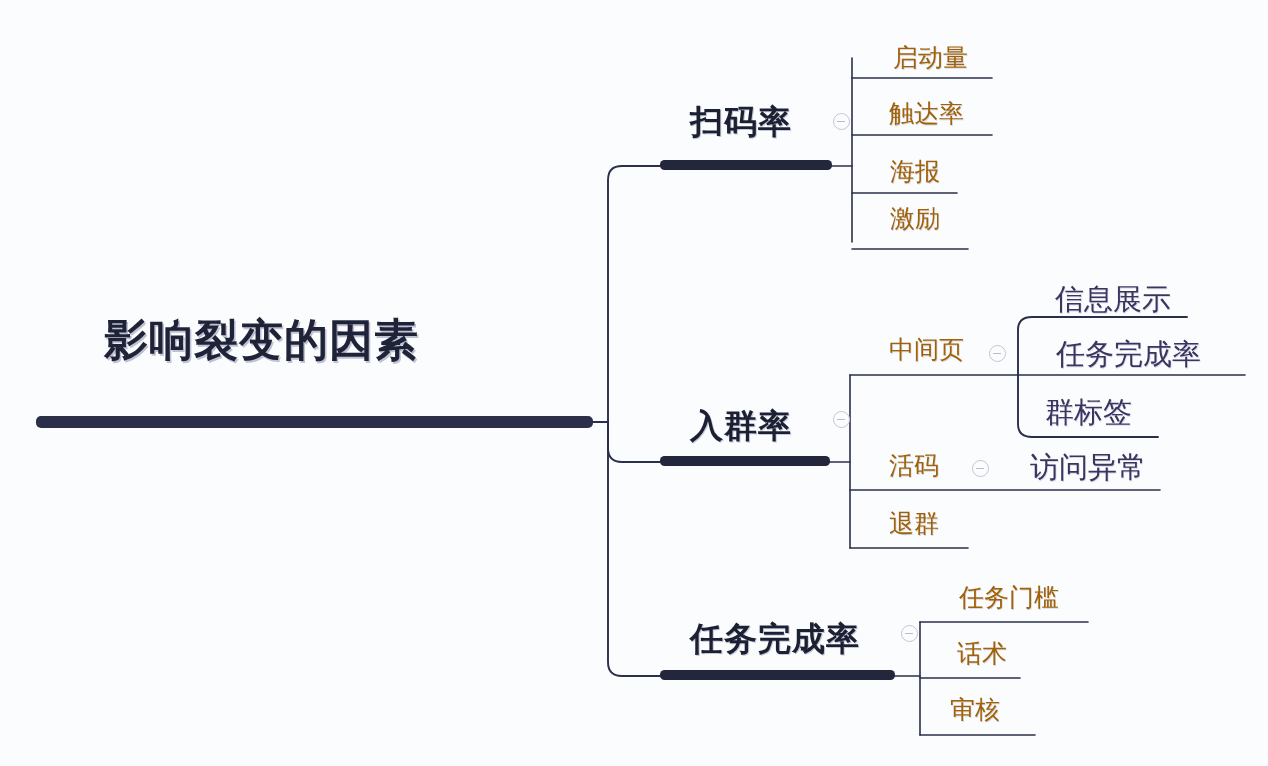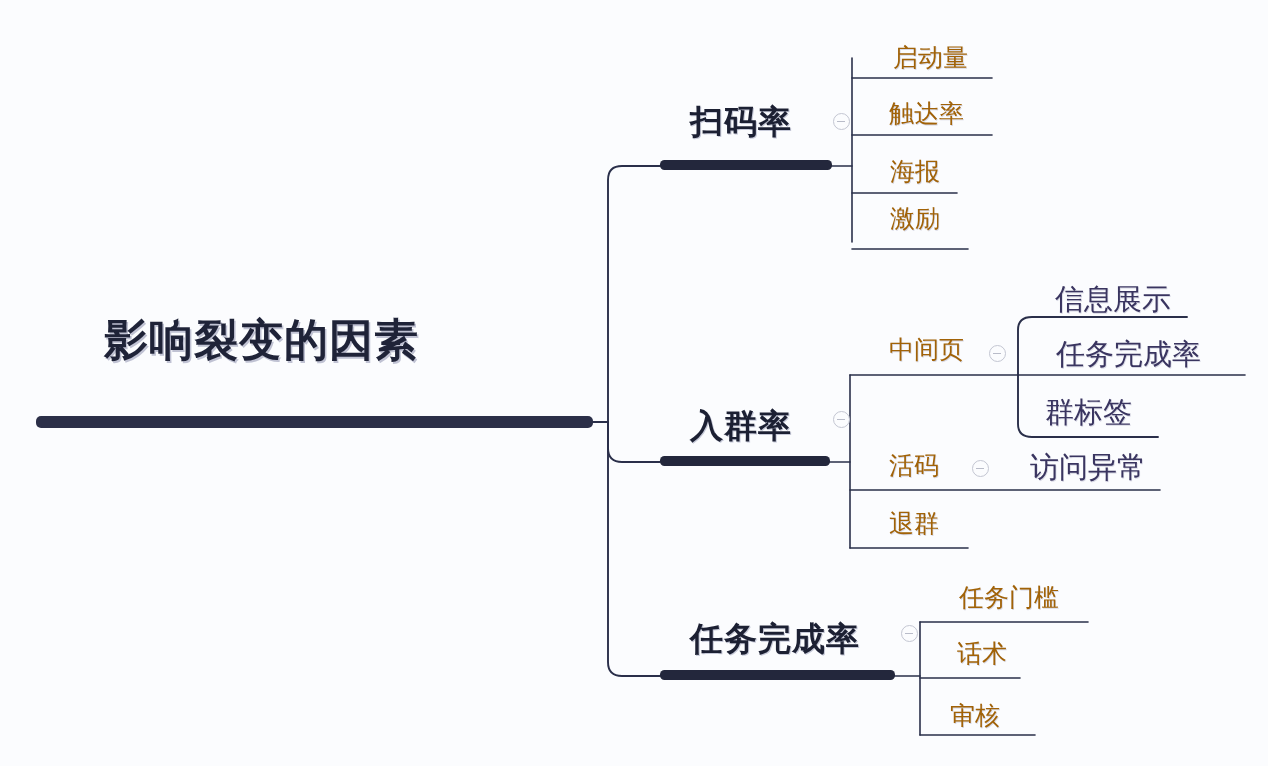--- a/index.html
+++ b/index.html
@@ -144,15 +144,15 @@
   <div class="node node-l3" style="left:1056px; top:340px;">任务完成率</div>
   <div class="node node-l3" style="left:1045px; top:398px;">群标签</div>
 
   <div class="node node-l3" style="left:1030px; top:453px;">访问异常</div>
 
   <div class="node node-l1" style="left:690px; top:622px;text-align:center;">任务完成率</div>
   <div class="toggle" style="left:901px; top:625px;"></div>
 
   <div class="node node-l2" style="left:959px; top:585px;">任务门槛</div>
   <div class="node node-l2" style="left:957px; top:641px;">话术</div>
-  <div class="node node-l2" style="left:950px; top:697px;margin-top:6px;">审核</div>
+  <div class="node node-l2" style="left:950px; top:697px;">审核</div>
 
 </div>
 
 </body></html>

